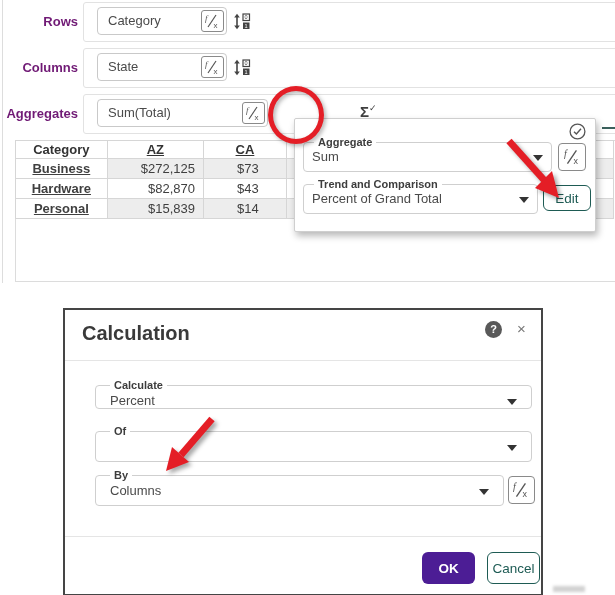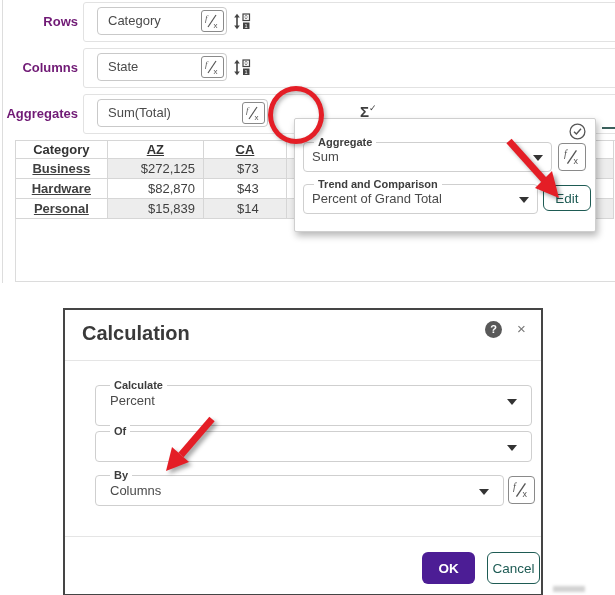--- a/index.html
+++ b/index.html
@@ -218,21 +218,21 @@
     <path d="M14 13 L49 52" stroke="#e41e26" stroke-width="7"></path>
     <polygon points="64,70 40,60 57,43" fill="#e41e26"></polygon>
   </svg>
 
   <div class="abs modal">
     <div class="modal-title">Calculation</div>
     <div class="help-icon">?</div>
     <div class="close-icon">×</div>
     <div class="divider" style="top:50px;"></div>
 
-    <div class="outfield" style="left:30px;top:75px;width:437px;height:41px;">
+    <div class="outfield" style="left:30px;top:75px;width:437px;height:24px;">
       <span class="flabel">Calculate</span>
       <span class="fvalue" style="line-height:29px;">Percent</span>
       <span class="caret" style="right:14px;top:13px;"></span>
     </div>
 
     <div class="outfield" style="left:30px;top:121px;width:437px;height:31px;">
       <span class="flabel">Of</span>
       <span class="caret" style="right:14px;top:13px;"></span>
     </div>
 

